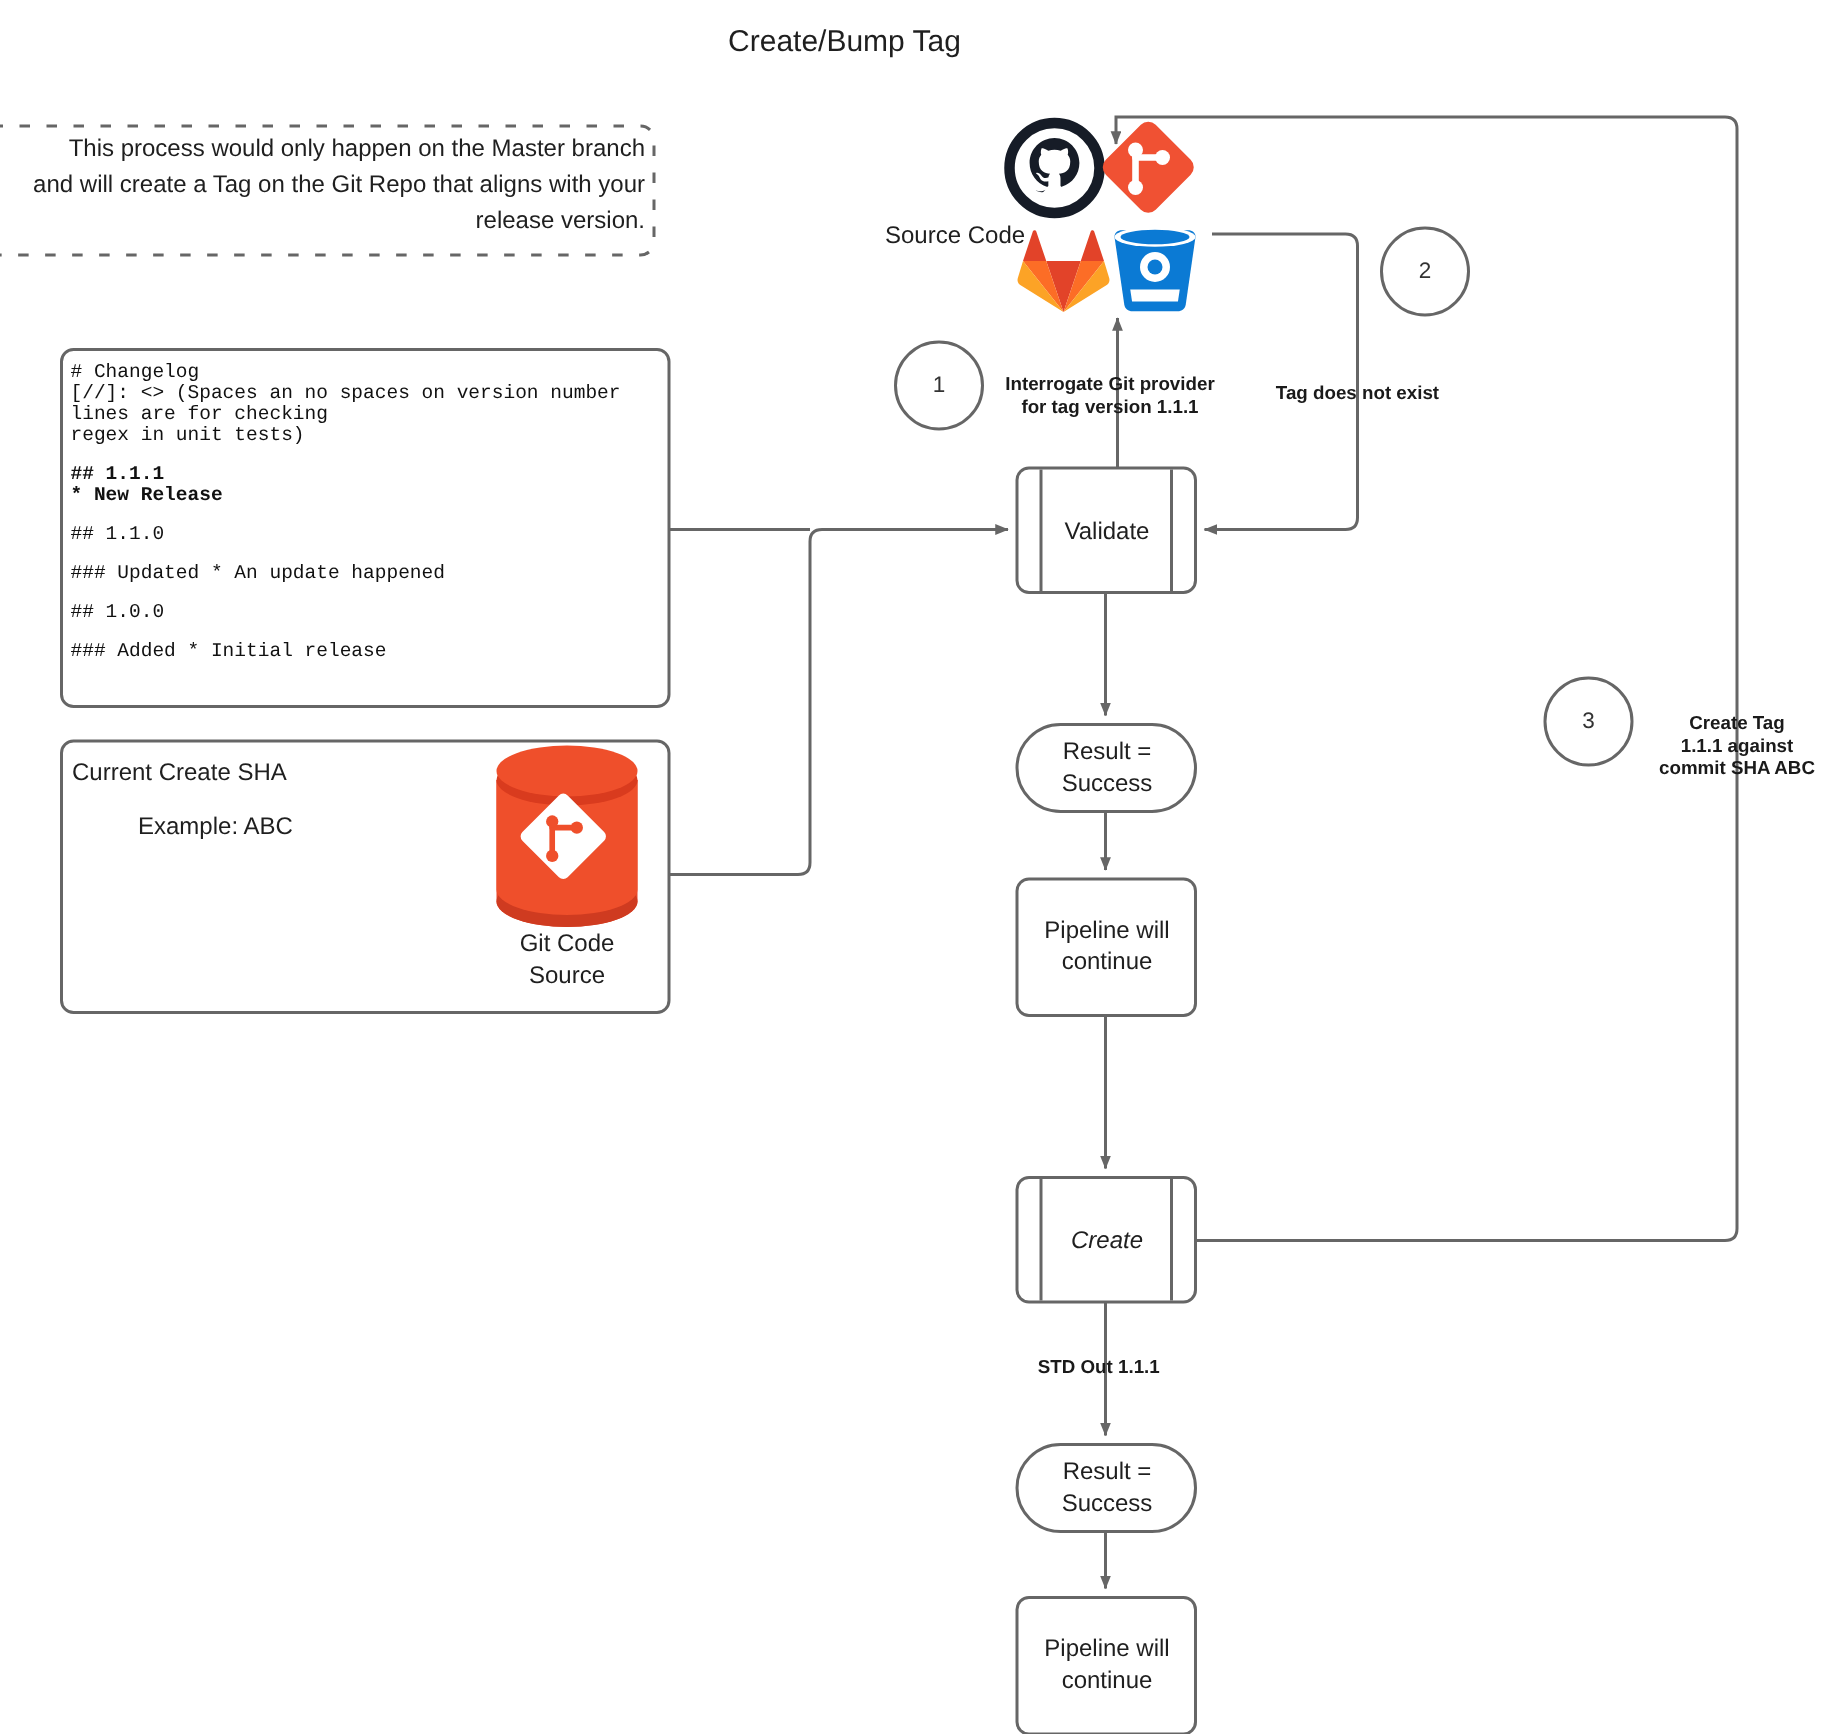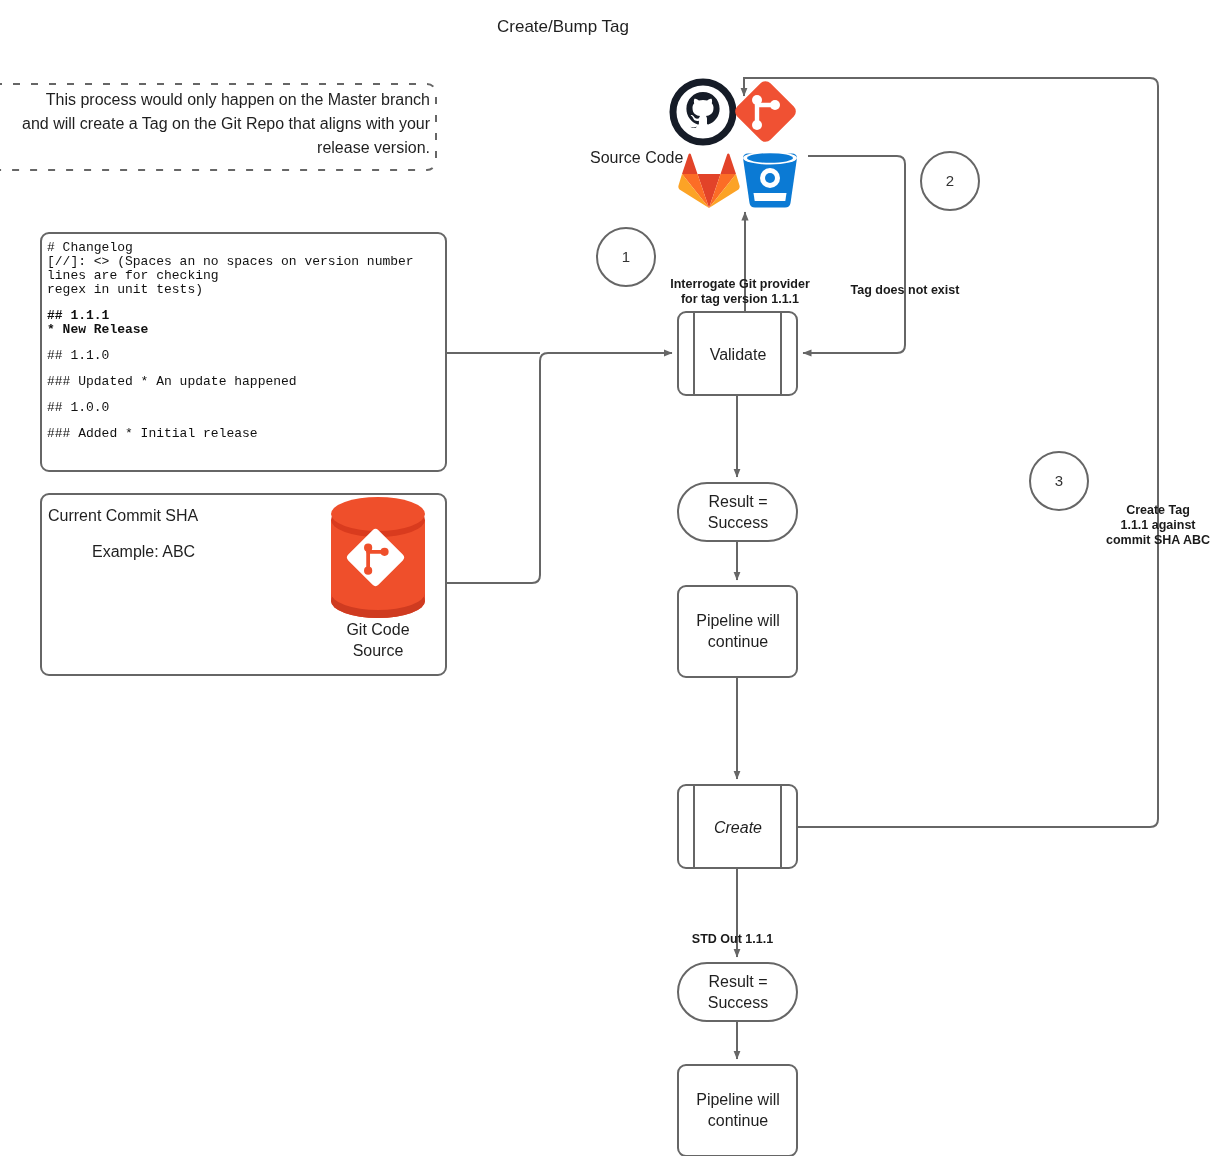--- a/index.html
+++ b/index.html
@@ -1,23 +1,23 @@
 <!DOCTYPE html>
 <html><head>
 <meta charset="utf-8">
 <style>
   html,body{margin:0;padding:0;background:#ffffff;}
   body{width:1216px;height:1156px;position:relative;overflow:hidden;
        font-family:"Liberation Sans",sans-serif;color:#1a1a1a;}
   #canvas{position:absolute;left:0;top:0;width:1216px;height:1156px;}
   .lbl{position:absolute;}
-  .t-title{font-size:17px;color:#1f1f1f;text-align:center;}
+  .t-title{font-size:20px;color:#1f1f1f;text-align:center;}
   .t-node{font-size:16px;color:#1f1f1f;text-align:center;line-height:21px;}
   .t-plain{font-size:16px;color:#1f1f1f;line-height:24px;}
-  .t-bold{font-size:12.5px;font-weight:bold;color:#1a1a1a;text-align:center;line-height:15px;margin-top:28px;}
+  .t-bold{font-size:12.5px;font-weight:bold;color:#1a1a1a;text-align:center;line-height:15px;}
   .t-num{font-size:15px;color:#333;text-align:center;}
   .t-serif{font-family:Liberation Mono, monospace;font-size:13px;color:#111;line-height:14px;}
   .t-serif b{font-weight:bold;}
   .t-cap{font-size:16px;color:#1f1f1f;text-align:center;line-height:21px;}
   .blk{display:block;}
 </style>
 </head>
 <body>
 
 <svg id="canvas" viewBox="0 0 1216 1156" xmlns="http://www.w3.org/2000/svg">
@@ -154,21 +154,21 @@
   <span class="blk" style="height:12px;"></span>
   <span class="blk">## 1.1.0</span>
   <span class="blk" style="height:12px;"></span>
   <span class="blk">### Updated * An update happened</span>
   <span class="blk" style="height:12px;"></span>
   <span class="blk">## 1.0.0</span>
   <span class="blk" style="height:12px;"></span>
   <span class="blk">### Added * Initial release</span>
 </div>
 
-<div class="lbl t-plain" style="left:48px;top:504px;">Current Commit SHA</div>
+<div class="lbl t-plain" style="left:48px;top:504px;">Current Create SHA</div>
 <div class="lbl t-plain" style="left:48px;top:540px;margin-left:44px;">Example: ABC</div>
 <div class="lbl t-cap" style="left:318px;top:619px;width:120px;">
   <span class="blk">Git Code</span>
   <span class="blk">Source</span>
 </div>
 
 <div class="lbl t-plain" style="left:574px;top:146px;margin-left:16px;">Source Code</div>
 
 <div class="lbl t-num" style="left:606px;top:248px;width:40px;">1</div>
 <div class="lbl t-num" style="left:930px;top:172px;width:40px;">2</div>

